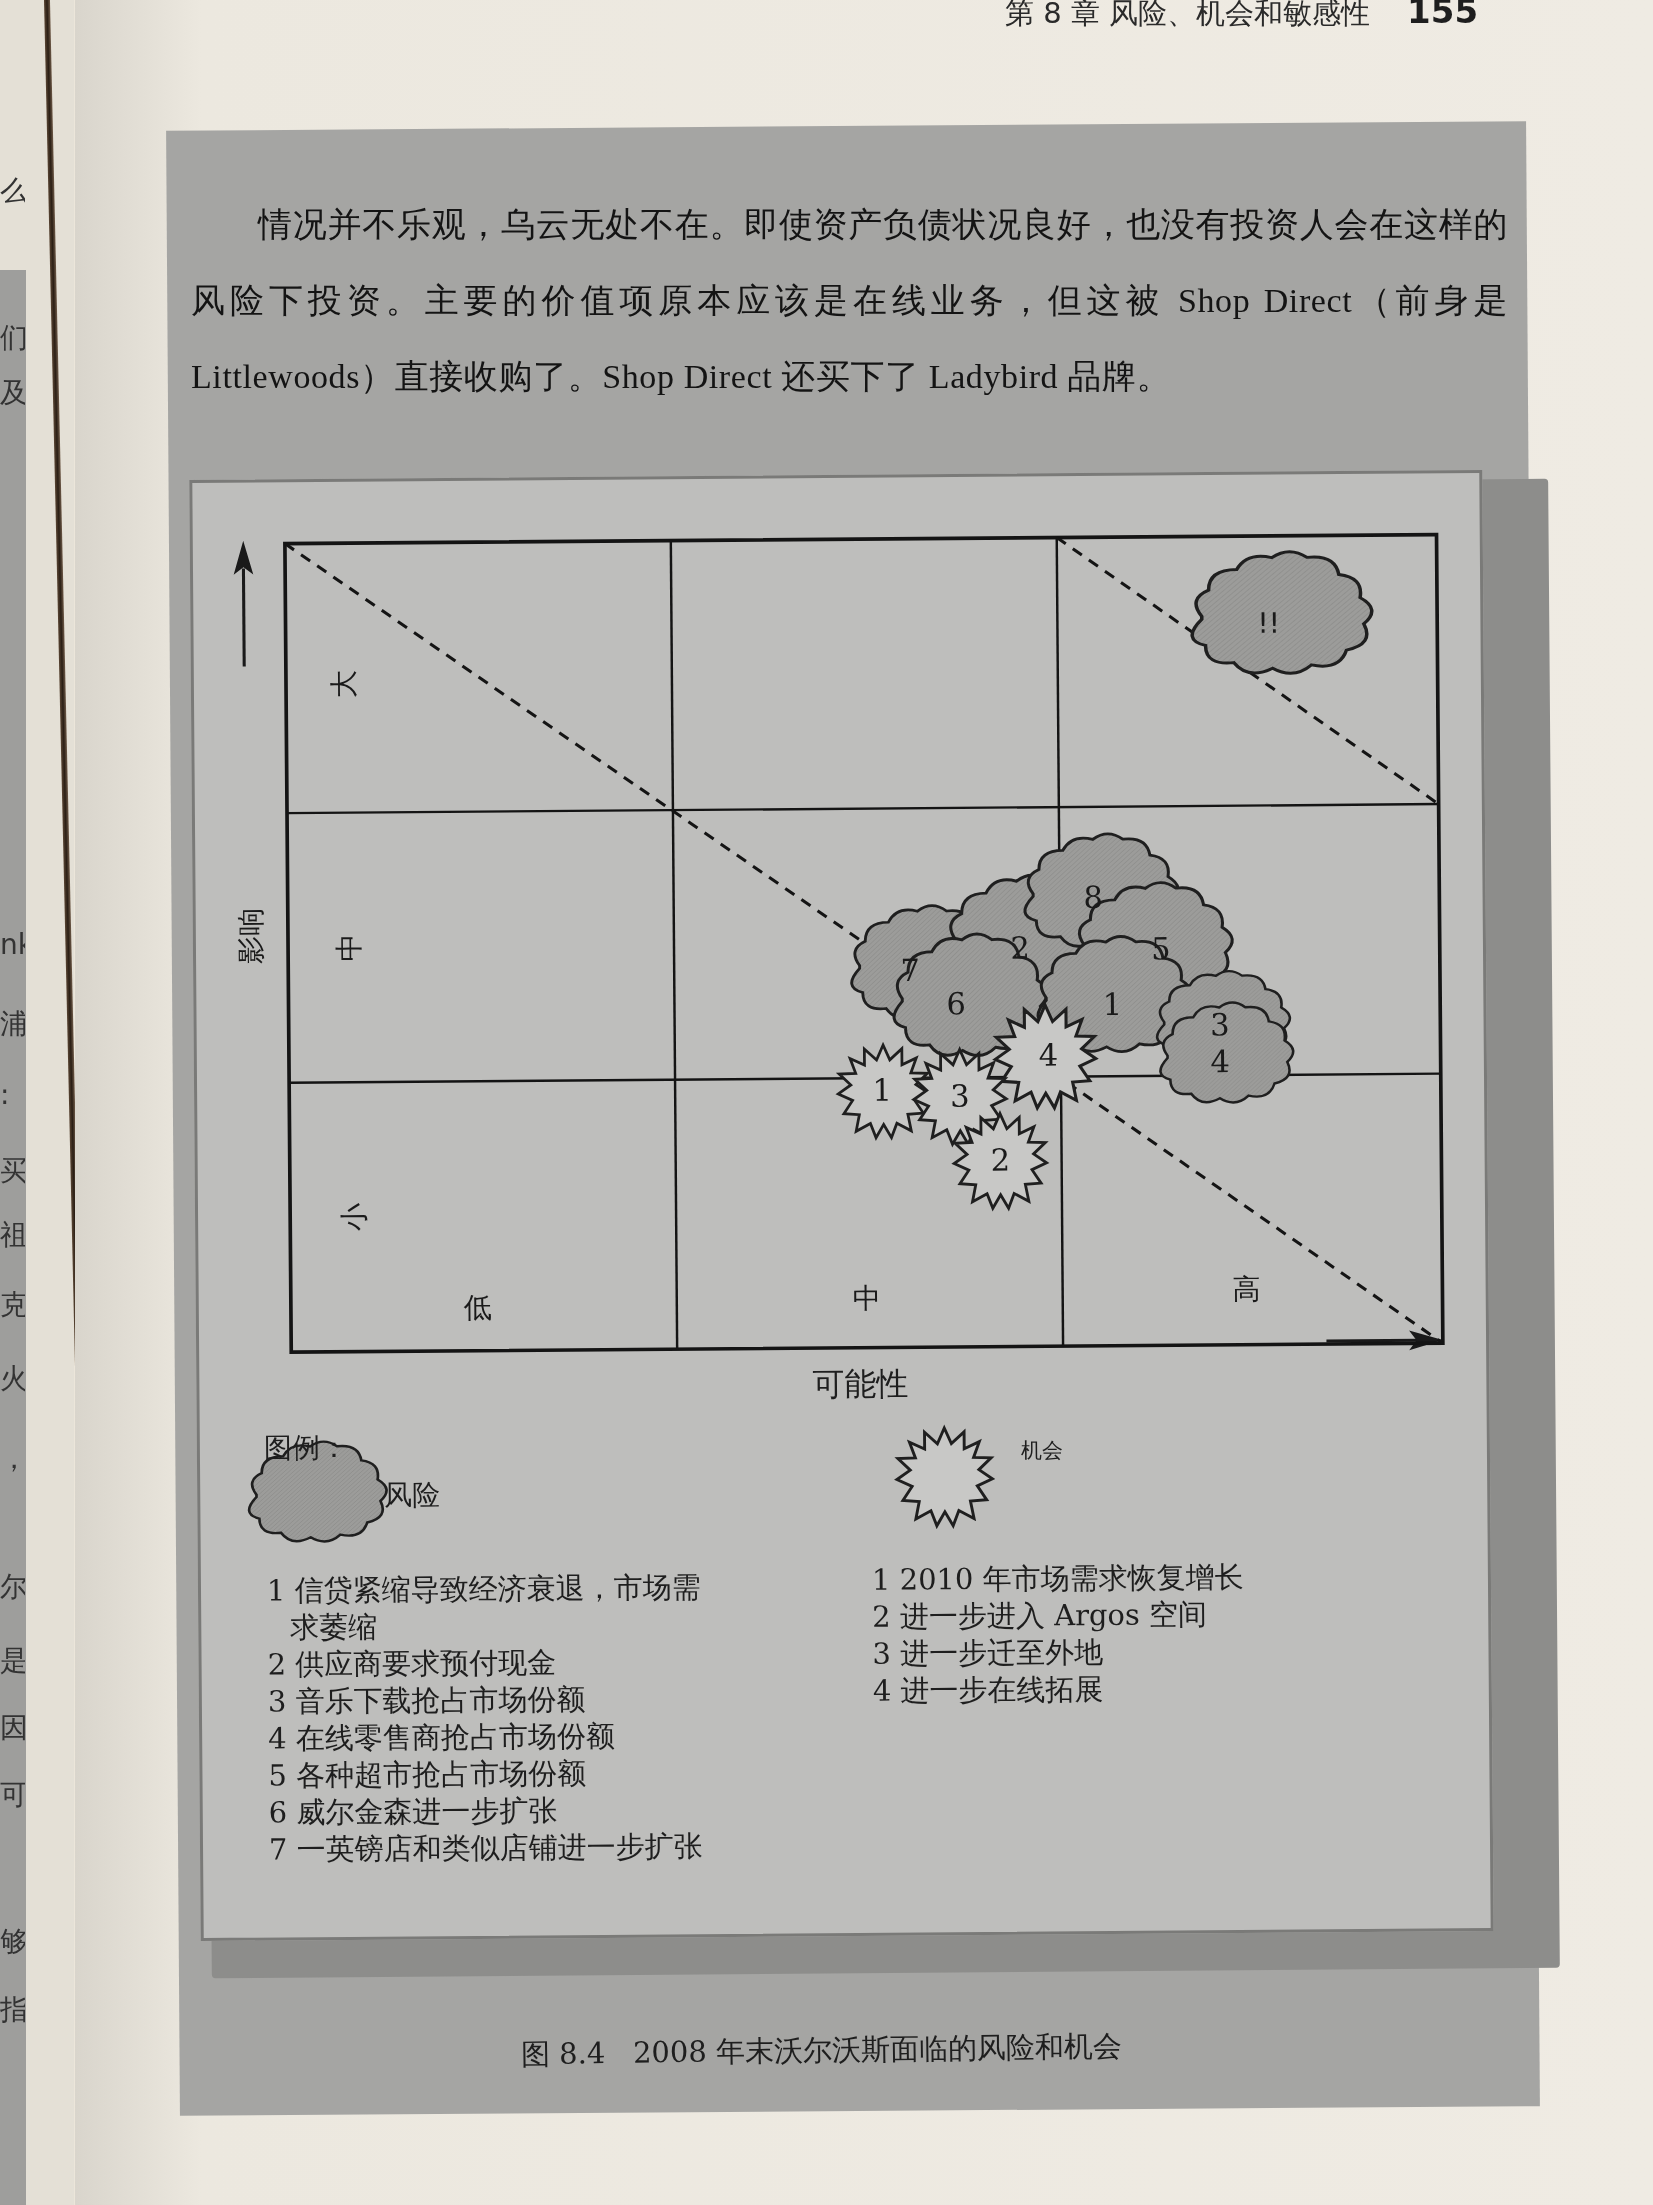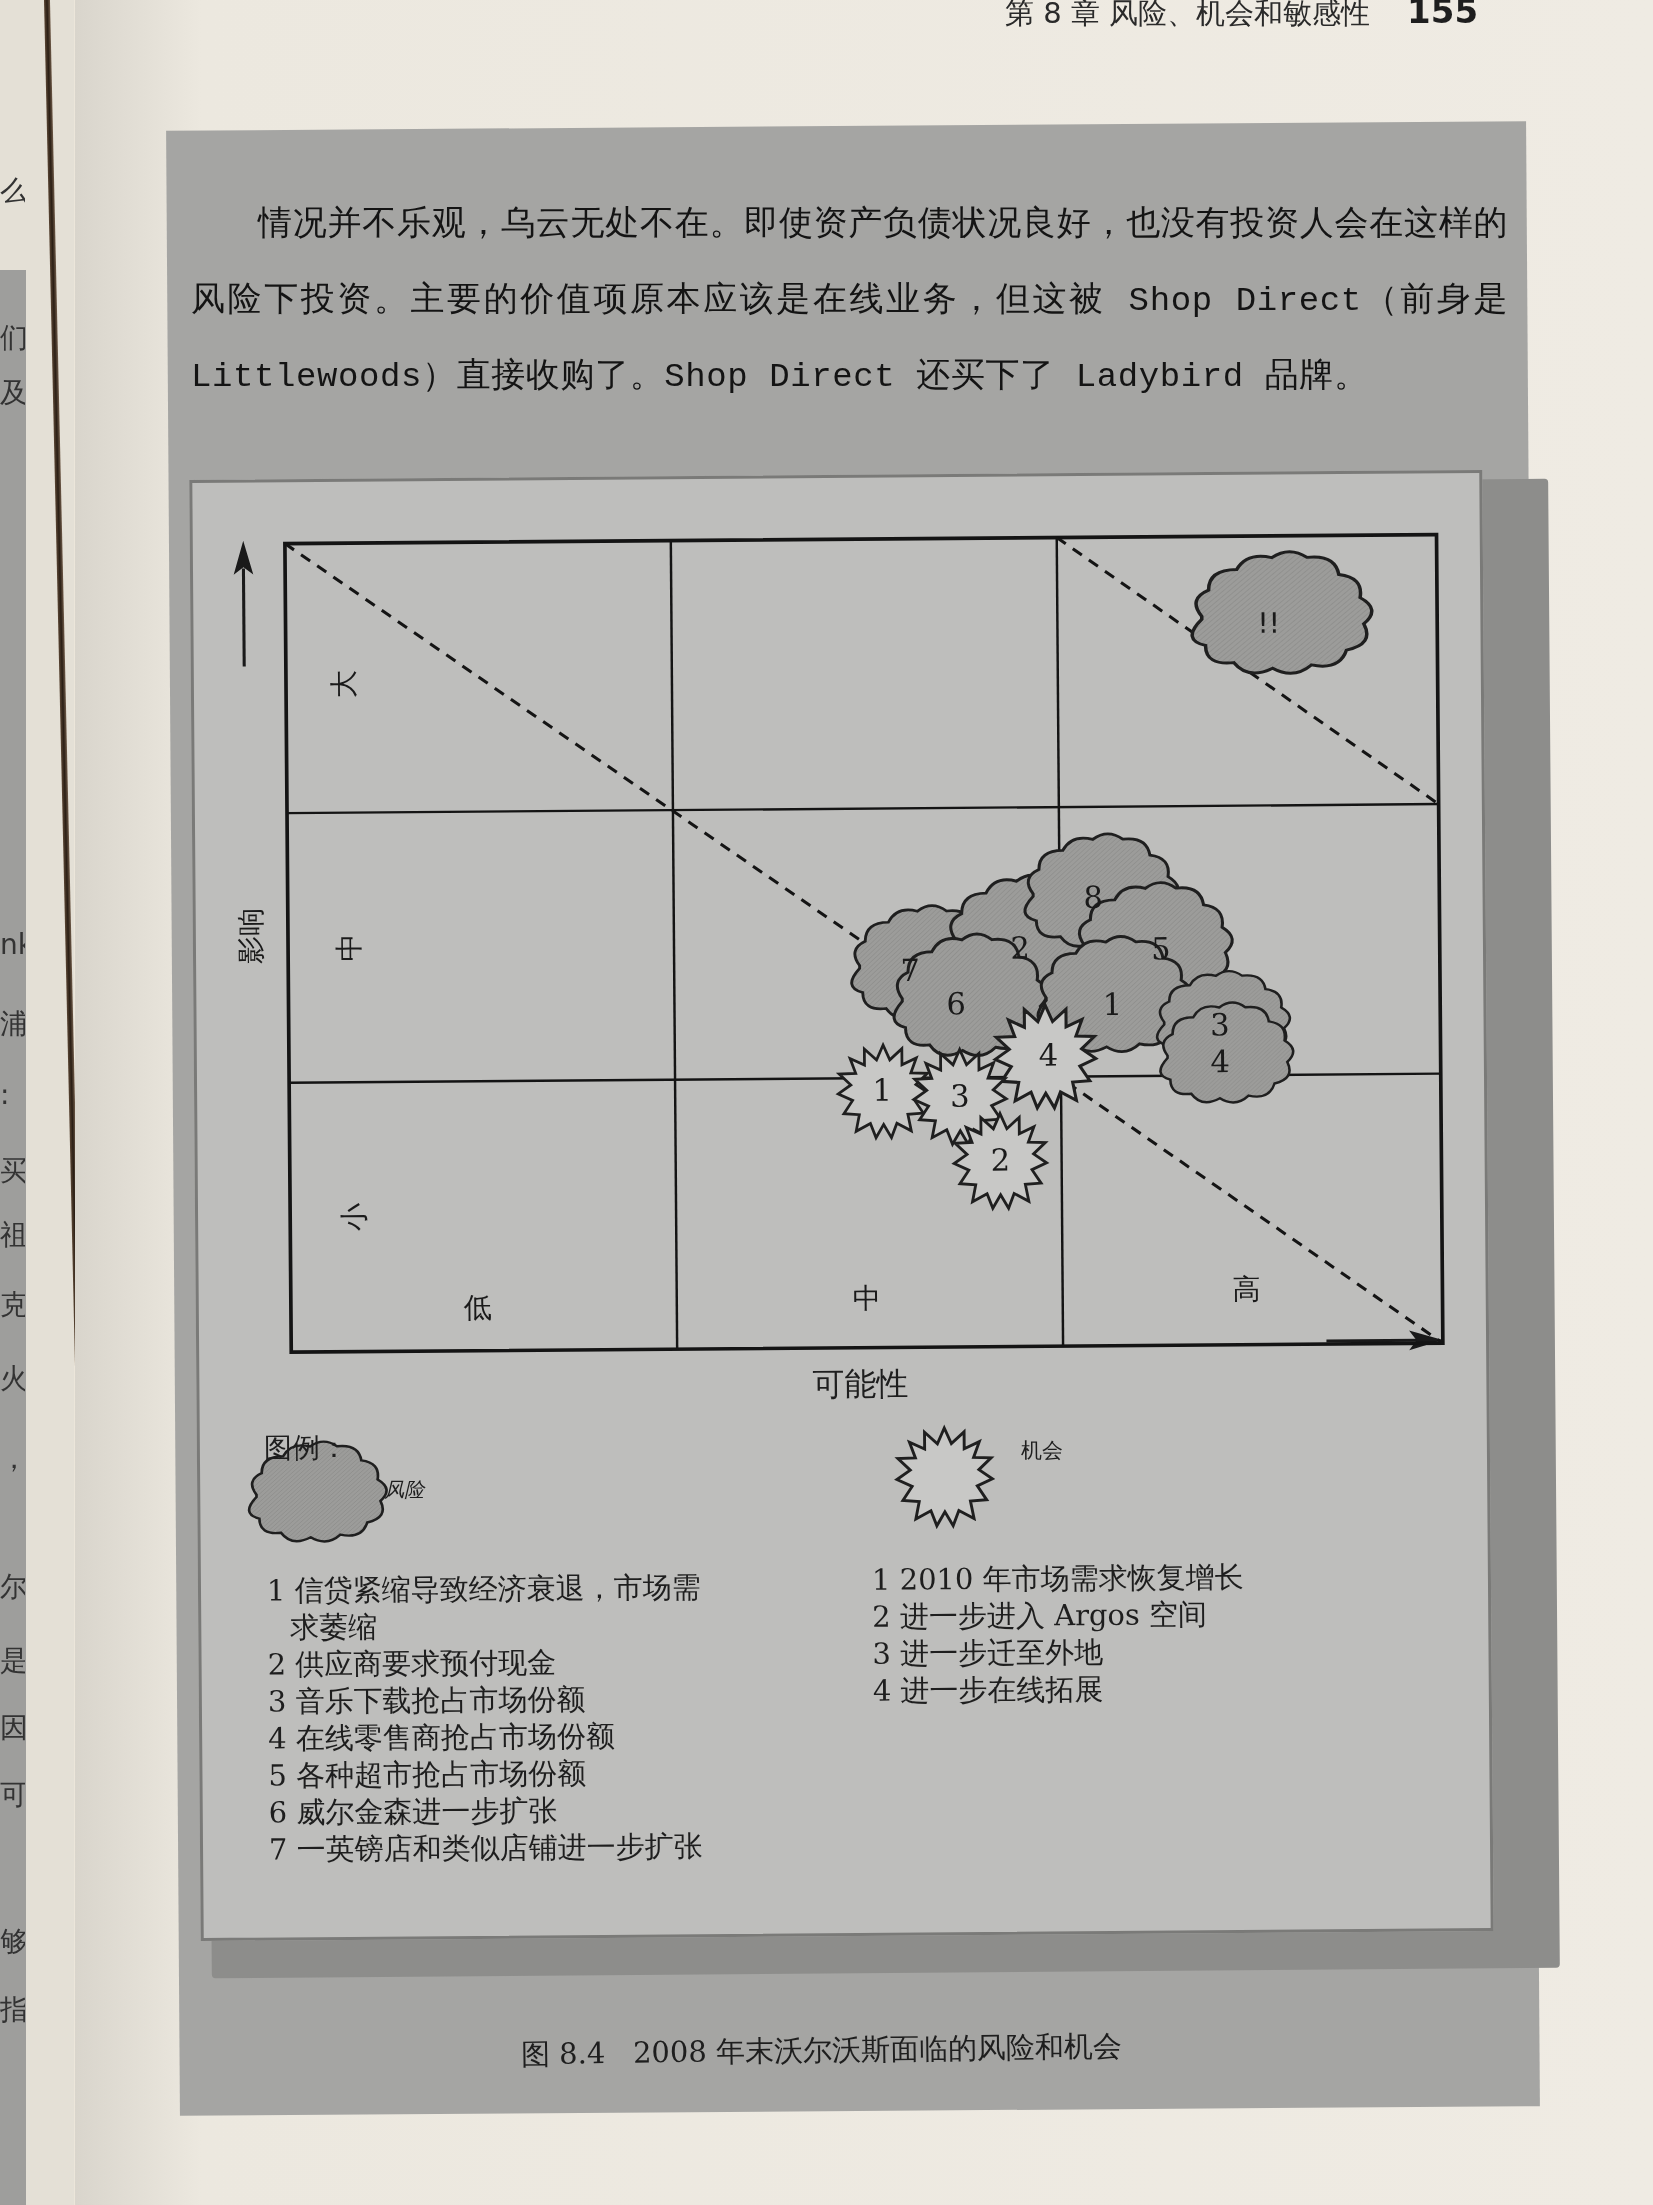--- a/index.html
+++ b/index.html
@@ -7,26 +7,26 @@
   .prev-page{position:absolute;left:0;top:0;width:74px;height:2205px;background:#e4e0d6;}
   .prev-box{position:absolute;left:0;top:270px;width:26px;height:1936px;background:#9e9e9c;}
   .prev-frag{position:absolute;left:0;font-size:28px;color:#333;width:24.5px;overflow:hidden;white-space:nowrap;}
   .spine{position:absolute;left:69px;top:0;width:6.1px;height:2205px;background:linear-gradient(90deg,#5a4634,#2a1e14,#6e5a48);transform:skewX(1.3deg);}
   .page-bg{position:absolute;left:75px;top:0;right:0;height:2205px;background:linear-gradient(90deg,#d9d5cc 0%,#ece8df 8%,#efebe3 100%);}
   .running-header{position:absolute;top:0;right:135px;font-size:29px;color:#2a2a2a;white-space:nowrap;}
   .page-number{position:absolute;top:-3.7px;right:136px;font-size:34px;font-weight:bold;}
   .header-wrap{position:absolute;top:-8.6px;left:1005px;display:flex;gap:37px;align-items:baseline;}
   .header-wrap .running-header, .header-wrap .page-number{position:static;}
   .gray-box{position:absolute;left:173px;top:126px;width:1360px;height:1985px;background:#a5a5a3;transform:rotate(-0.4deg);}
-  .para{position:absolute;left:191px;top:153px;width:1317px;font-family:Liberation Mono, monospace;font-size:34px;line-height:76px;color:#141414;text-indent:67px;letter-spacing:0.6px;text-align:justify;}
+  .para{position:absolute;left:191px;top:153px;width:1317px;font-family:Liberation Serif, serif;font-size:34px;line-height:76px;color:#141414;text-indent:67px;letter-spacing:0.6px;text-align:justify;}
   .figure-shadow{position:absolute;left:206px;top:484px;width:1348px;height:1489px;background:#8d8d8b;border-radius:3.7px;transform:rotate(-0.45deg);}
   .figure{position:absolute;left:195px;top:475px;width:1293px;height:1461px;background:#bebebc;border:3.1px solid #7a7a78;transform:rotate(-0.45deg);box-sizing:border-box;}
   .chart-svg{position:absolute;left:0;top:0;}
   .legend-title{position:absolute;left:64px;top:947px;font-size:28px;}
-  .legend-risk-label{position:absolute;left:184px;top:995px;font-size:20px;font-style:italic;}
+  .legend-risk-label{position:absolute;left:184px;top:995px;font-size:28px;}
   .legend-opp-label{position:absolute;left:821px;top:960px;font-size:21px;}
   .risk-list{position:absolute;left:66px;top:1090px;font-family:"DejaVu Serif",serif;font-size:29px;line-height:37px;list-style:none;margin:0;padding:0;}
   .risk-list li .cont{display:block;padding-left:23px;}
   .opp-list{position:absolute;left:671px;top:1084px;font-family:"DejaVu Serif",serif;font-size:29px;line-height:37px;list-style:none;margin:0;padding:0;}
   .x-axis-label{position:absolute;left:613px;top:885px;font-size:32px;}
   .caption{position:absolute;left:521px;top:2031px;font-family:"DejaVu Serif",serif;font-size:29px;color:#1e1e1e;transform:rotate(-0.8deg);white-space:pre;}
 </style>
 </head>
 <body>
 

